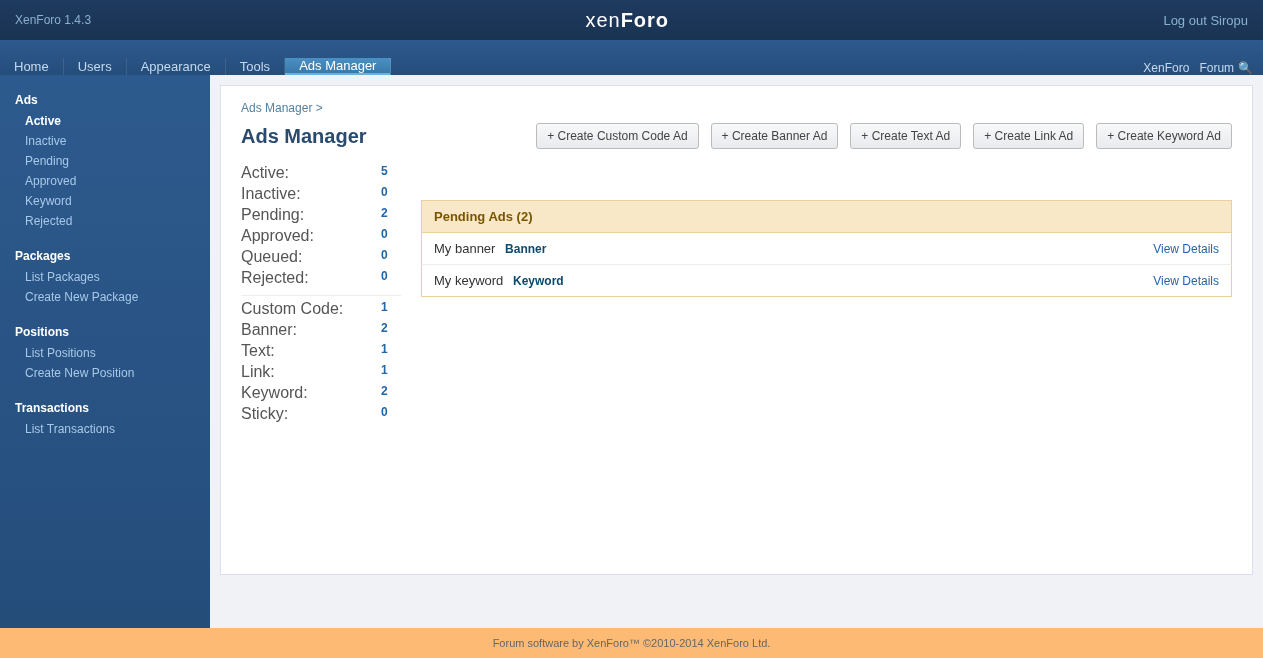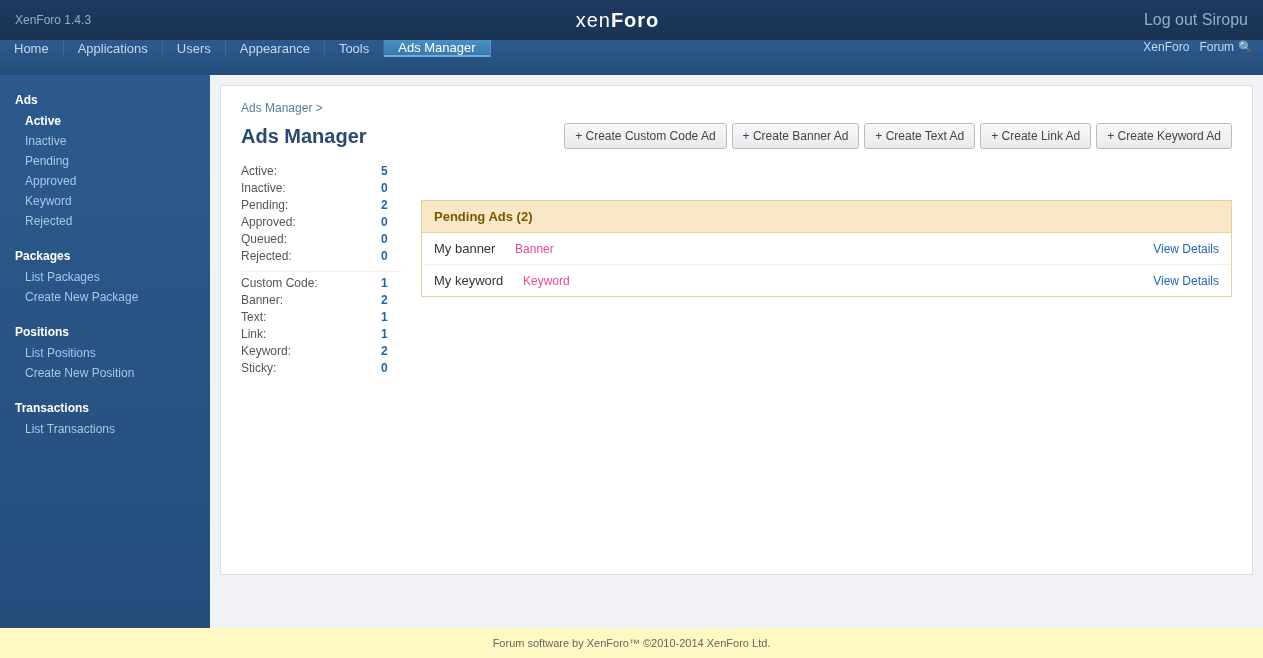--- a/index.html
+++ b/index.html
@@ -10,28 +10,28 @@
       background: linear-gradient(to bottom, #1e3a5f, #1a3352);
       height: 40px;
       display: flex;
       align-items: center;
       justify-content: space-between;
       padding: 0 15px;
     }
     .top-bar-left { color: #8ab0d0; font-size: 12px; }
     .top-bar-center { color: white; font-size: 20px; font-weight: bold; letter-spacing: 1px; }
     .top-bar-center span { font-weight: normal; }
-    .top-bar-right { color: #8ab0d0; font-size: 16px; cursor: pointer; }
+    .top-bar-right { color: #8ab0d0; font-size: 13px; cursor: pointer; }
 
     
     .nav-bar {
       background: linear-gradient(to bottom, #2d5a8e, #244d7a);
       height: 35px;
       display: flex;
-      align-items: flex-start;
+      align-items: flex-end;
     }
     .nav-bar .nav-left { display: flex; align-items: stretch; flex: 1; }
     .nav-bar .nav-right { display: flex; align-items: center; padding: 0 10px; gap: 10px; }
     .nav-item {
       color: #c5d9ee;
       padding: 0 14px;
       display: flex;
       align-items: center;
       font-size: 13px;
       cursor: pointer;
@@ -105,40 +105,40 @@
       justify-content: space-between;
       margin-bottom: 15px;
       flex-wrap: wrap;
       gap: 8px;
     }
     .page-title {
       font-size: 20px;
       font-weight: bold;
       color: #2a4a6e;
     }
-    .header-buttons { display: flex; gap: 5px; flex-wrap: wrap; }
+    .header-buttons { display: flex; gap: 12px; flex-wrap: wrap; }
     .btn-create {
       background: linear-gradient(to bottom, #f8f9fa, #e8eaed);
       border: 1px solid #bbb;
       color: #444;
       padding: 5px 10px;
       font-size: 12px;
       cursor: pointer;
       border-radius: 3px;
     }
 
     
     .content-body { display: flex; gap: 20px; }
     .stats-column { width: 160px; flex-shrink: 0; }
     .main-column { flex: 1; }
 
     
     .stats-table { width: 100%; }
     .stats-row { display: flex; justify-content: space-between; margin-bottom: 3px; }
-    .stats-label { color: #555; font-size: 12px; text-align: right; padding-right: 5px; }
+    .stats-label { color: #555; font-size: 16px; text-align: right; padding-right: 5px; }
     .stats-value { color: #2266aa; font-size: 12px; font-weight: bold; min-width: 20px; }
 
     
     .pending-header {
       background: #f8e8c8;
       border: 1px solid #e8d0a0;
       padding: 8px 12px;
       font-size: 13px;
       font-weight: bold;
       color: #7a5500;
@@ -149,26 +149,26 @@
       display: flex;
       align-items: center;
       justify-content: space-between;
       padding: 8px 12px;
       border-bottom: 1px solid #eee;
       border-left: 1px solid #e8d0a0;
       border-right: 1px solid #e8d0a0;
     }
     .ad-row:last-child { border-bottom: 1px solid #e8d0a0; }
     .ad-name { font-size: 13px; color: #333; }
-    .ad-type { font-size: 12px; color: #ec4899; margin-left: 16px; }
+    .ad-type { font-size: 12px; color: #0c4a6e; margin-left: 6px; font-weight: bold; }
     .view-details-link { color: #2266aa; font-size: 12px; cursor: pointer; text-decoration: none; }
 
     
     .footer {
-      background: #fef9c3;
+      background: #fdba74;
       padding: 8px 15px;
       text-align: center;
       color: #666;
       font-size: 11px;
       height: 30px;
       display: flex;
       align-items: center;
       justify-content: center;
     }
   </style>
@@ -179,21 +179,20 @@
   <span class="top-bar-left">XenForo 1.4.3</span>
   <span class="top-bar-center">
     <span>xen</span><strong>Foro</strong>
   </span>
   <span class="top-bar-right">Log out Siropu</span>
 </div>
 
 <nav class="nav-bar">
   <div class="nav-left">
     <a class="nav-item">Home</a>
-    <a class="nav-item">Applications</a>
     <a class="nav-item">Users</a>
     <a class="nav-item">Appearance</a>
     <a class="nav-item">Tools</a>
     <a class="nav-item active">Ads Manager</a>
   </div>
   <div class="nav-right">
     <span class="nav-xenforo">XenForo</span>
     <span class="nav-search">
       <span>Forum</span>
       <span>🔍</span>

